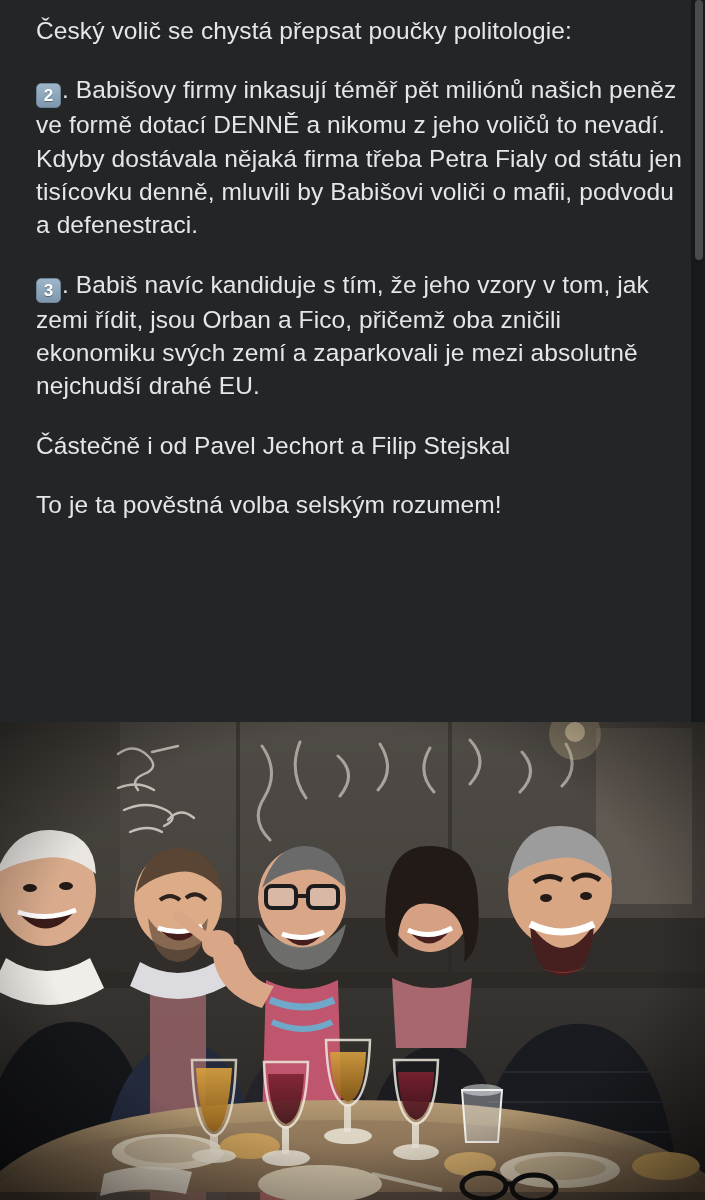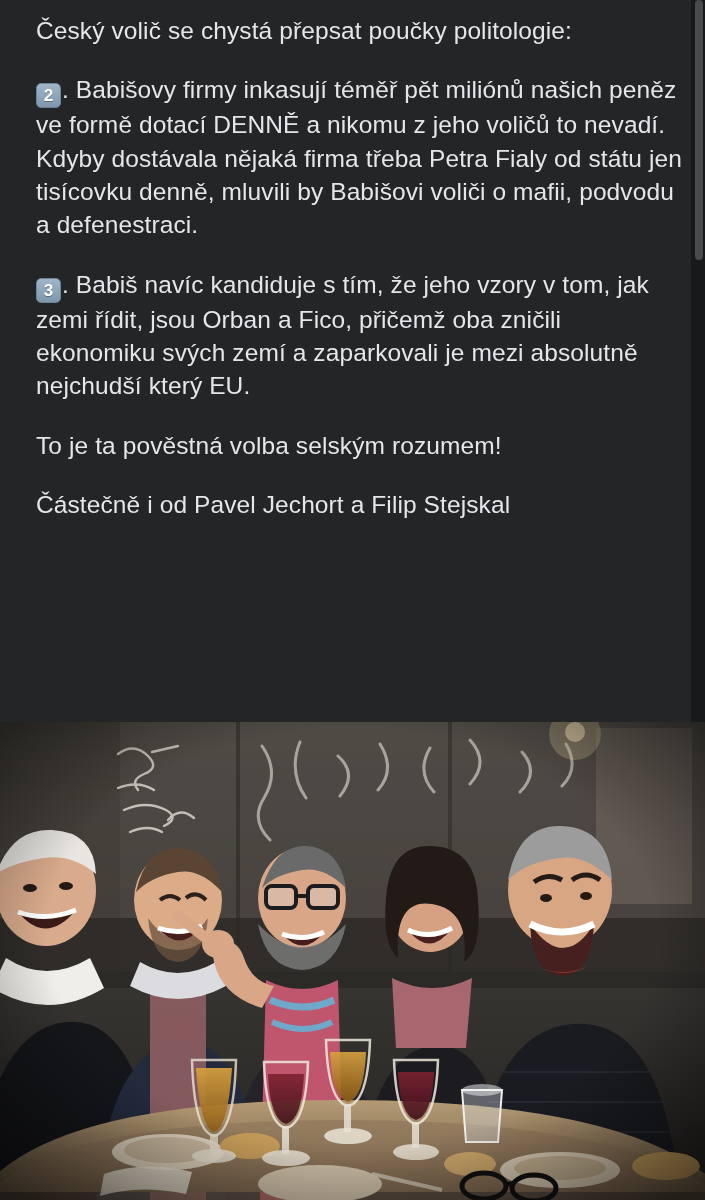--- a/index.html
+++ b/index.html
@@ -88,25 +88,25 @@
 
 <div id="app">
 
   <div class="post-text">
 
     <p>Český volič se chystá přepsat poučky politologie:</p>
 
 
     <p><span class="keycap">2</span><span>. Babišovy firmy inkasují téměř pět miliónů našich peněz ve formě dotací DENNĚ a nikomu z jeho voličů to nevadí. Kdyby dostávala nějaká firma třeba Petra Fialy od státu jen tisícovku denně, mluvili by Babišovi voliči o mafii, podvodu a defenestraci.</span></p>
 
-    <p><span class="keycap">3</span><span>. Babiš navíc kandiduje s tím, že jeho vzory v tom, jak zemi řídit, jsou Orban a Fico, přičemž oba zničili ekonomiku svých zemí a zaparkovali je mezi absolutně nejchudší který EU.</span></p>
+    <p><span class="keycap">3</span><span>. Babiš navíc kandiduje s tím, že jeho vzory v tom, jak zemi řídit, jsou Orban a Fico, přičemž oba zničili ekonomiku svých zemí a zaparkovali je mezi absolutně nejchudší drahé EU.</span></p>
+
+    <p>Částečně i od Pavel Jechort a Filip Stejskal</p>
 
     <p>To je ta pověstná volba selským rozumem!</p>
-
-    <p>Částečně i od Pavel Jechort a Filip Stejskal</p>
 
     <div class="scroll-strip">
       <div class="scroll-thumb"></div>
     </div>
   </div>
 
   <div class="photo">
     <svg viewBox="0 0 705 478" preserveAspectRatio="xMidYMid slice">
       <defs>
         <linearGradient id="wallG" x1="0" y1="0" x2="0" y2="1">

